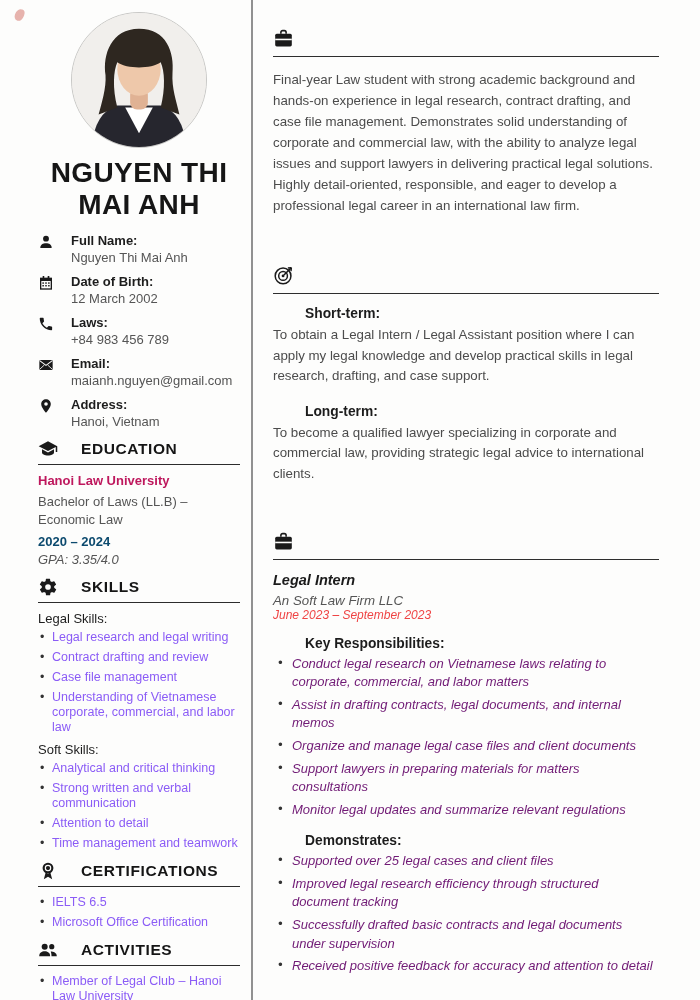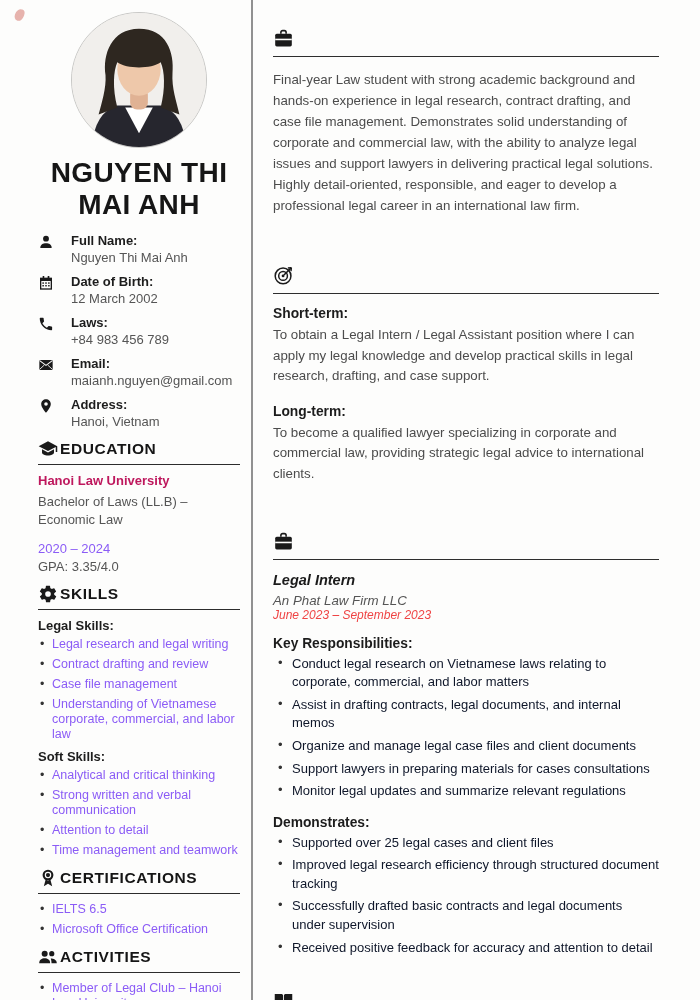--- a/index.html
+++ b/index.html
@@ -24,52 +24,52 @@
   .name{
     margin-top:9px; text-align:center; font-size:28px; font-weight:700;
     color:#161616; line-height:1.13; letter-spacing:.4px;
   }
   .contact-list{ list-style:none; margin-top:13px; }
   .contact-item{ display:flex; gap:16px; margin-bottom:9px; }
   .ci{ flex:0 0 17px; padding-top:1px; }
   .ci svg{ width:16px; height:16px; display:block; }
   .c-label{ font-size:13px; font-weight:700; color:#1d1d1d; }
   .c-value{ font-size:13px; color:#555; margin-top:2px; }
-  .side-header{ display:flex; align-items:center; gap:2px; margin-top:10px; }
+  .side-header{ display:flex; align-items:center; gap:23px; margin-top:10px; }
   .side-header svg{ width:20px; height:20px; display:block; }
   .side-header h2{ font-size:15.5px; font-weight:700; color:#151515; letter-spacing:.6px; }
   .side-rule{ border:0; border-top:1.5px solid #2c2c2c; margin:5px 0 8px; }
   .edu-school{ font-size:13px; font-weight:700; color:#be185d; }
   .edu-degree{ font-size:13px; color:#555; margin-top:5px; line-height:1.35; }
-  .edu-years{ font-size:13px; color:#8b5cf6; margin-top:13px; }
-  .edu-gpa{ font-size:13px; color:#555; margin-top:3px; }
-  .sub-title{ font-size:13px; font-weight:700; color:#1d1d1d; margin:7px 0 4px; }
+  .edu-years{ font-size:13px; color:#0c4a6e; margin-top:6px;font-weight:bold; }
+  .edu-gpa{ font-size:13px; color:#555; margin-top:3px;font-style:italic; }
+  .sub-title{ font-size:13px; font-weight:400; color:#1d1d1d; margin:7px 0 4px; }
   .side-list{ list-style:none; }
   .side-list li{
     position:relative; font-size:12.5px; color:#8b5cf6; line-height:1.22;
     padding-left:14px; margin-bottom:4.5px;
   }
   .side-list li::before{ content:"•"; position:absolute; left:2px; top:0; color:#333; }
   
   .divider{ position:absolute; left:251px; top:0; width:2px; height:1000px; background:#919191; }
   
   .main{ position:absolute; left:273px; top:0; width:386px; }
   .msec{ margin-top:0; }
   .msec .sec-icon svg{ width:21px; height:21px; display:block; }
   .m-rule{ border:0; border-top:1.5px solid #2e2e2e; margin:7px 0 12px; }
   .profile-text{ font-size:13.3px; color:#4c4c4c; line-height:1.58; }
-  .m-sub{ font-size:13.8px; font-weight:700; color:#1c1c1c; margin-bottom:4px; }
+  .m-sub{ font-size:13.8px; font-weight:700; color:#1c1c1c; margin-bottom:4px;margin-left:32px; }
   .m-para{ font-size:13.3px; color:#4c4c4c; line-height:1.55; }
   .job-title{ font-size:14.5px; font-weight:700; color:#1b1b1b;font-style:italic; }
   .job-company{ font-size:13.3px; font-style:italic; color:#555; margin-top:5px; }
   .job-dates{ font-size:12px; font-style:italic; color:#ef4444; }
   .m-list{ list-style:none; margin-top:2px; }
   .m-list li{
-    position:relative; font-size:13px; color:#0f172a; line-height:1.43;
-    padding-left:19px; margin-bottom:4px;
+    position:relative; font-size:13px; color:#701a75; line-height:1.43;
+    padding-left:19px; margin-bottom:4px;font-style:italic;
   }
   .m-list li::before{ content:"•"; position:absolute; left:5px; top:-1px; color:#333; }
   .sp-profile{ margin-top:28px; }
   .sp-objective{ margin-top:49px; }
   .sp-objgap{ margin-top:17px; }
   .sp-experience{ margin-top:46px; }
   .sp-block{ margin-top:14px; }
   .sp-research{ margin-top:33px; }
 </style>
 </head>
@@ -276,29 +276,29 @@
     <section class="msec sp-experience">
       <span class="sec-icon">
         <svg viewBox="0 0 24 24" fill="#1a1a1a">
             <path d="M9 6.5V5c0-1.1.9-2 2-2h2c1.1 0 2 .9 2 2v1.5" fill="none" stroke="#1a1a1a" stroke-width="1.8"></path>
             <rect x="2.5" y="6.5" width="19" height="14.5" rx="1.8"></rect>
             <rect x="2.5" y="12.2" width="19" height="1.8" fill="#fdfdfc"></rect>
           </svg>
       </span>
       <hr class="m-rule">
       <div class="job-title">Legal Intern</div>
-      <div class="job-company">An Phat Law Firm LLC</div>
+      <div class="job-company">An Soft Law Firm LLC</div>
       <div class="job-dates">June 2023 – September 2023</div>
 
       <div class="m-sub sp-block">Key Responsibilities:</div>
       <ul class="m-list">
         <li>Conduct legal research on Vietnamese laws relating to corporate, commercial, and labor matters</li>
         <li>Assist in drafting contracts, legal documents, and internal memos</li>
         <li>Organize and manage legal case files and client documents</li>
-        <li>Support lawyers in preparing materials for cases consultations</li>
+        <li>Support lawyers in preparing materials for matters consultations</li>
         <li>Monitor legal updates and summarize relevant regulations</li>
       </ul>
 
       <div class="m-sub sp-block">Demonstrates:</div>
       <ul class="m-list">
         <li>Supported over 25 legal cases and client files</li>
         <li>Improved legal research efficiency through structured document tracking</li>
         <li>Successfully drafted basic contracts and legal documents under supervision</li>
         <li>Received positive feedback for accuracy and attention to detail</li>
       </ul>

